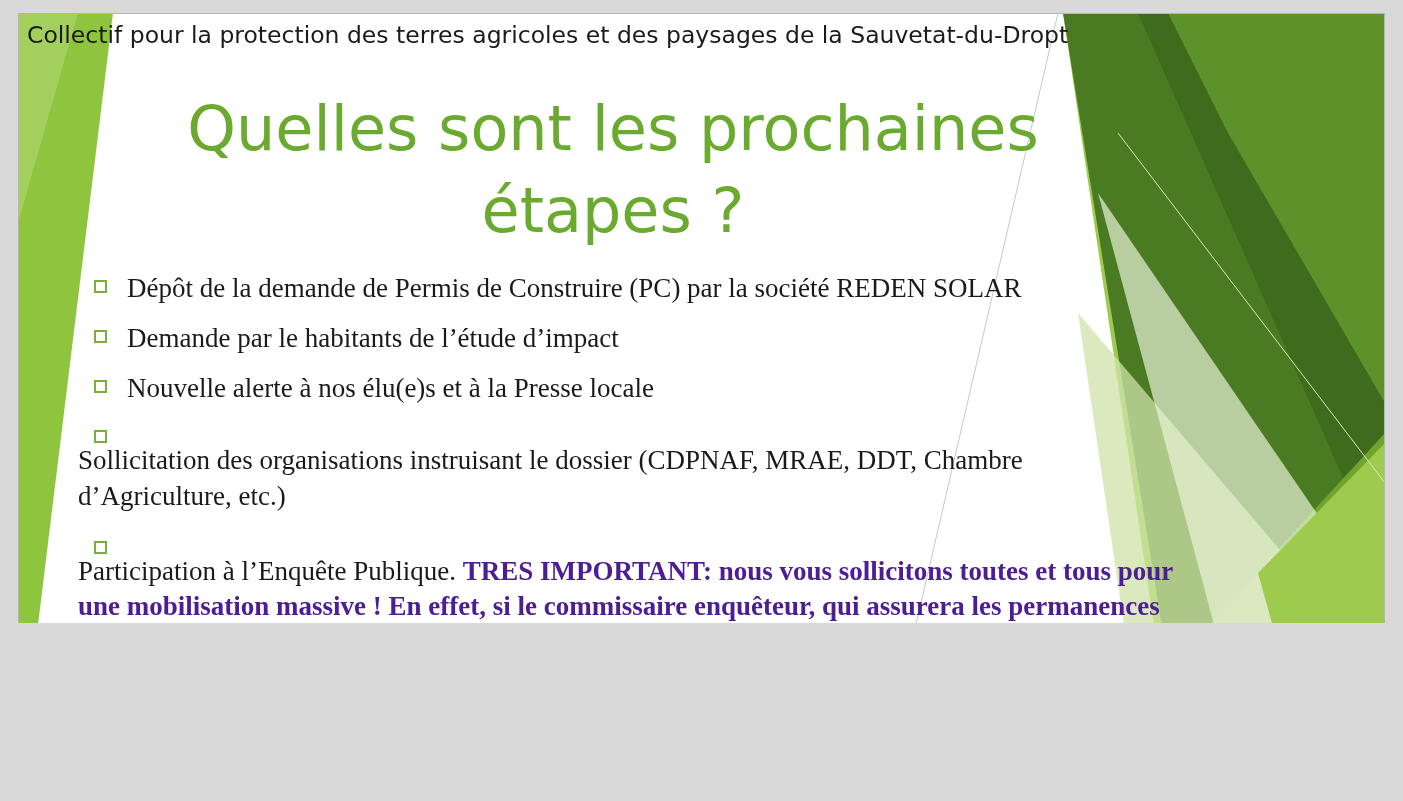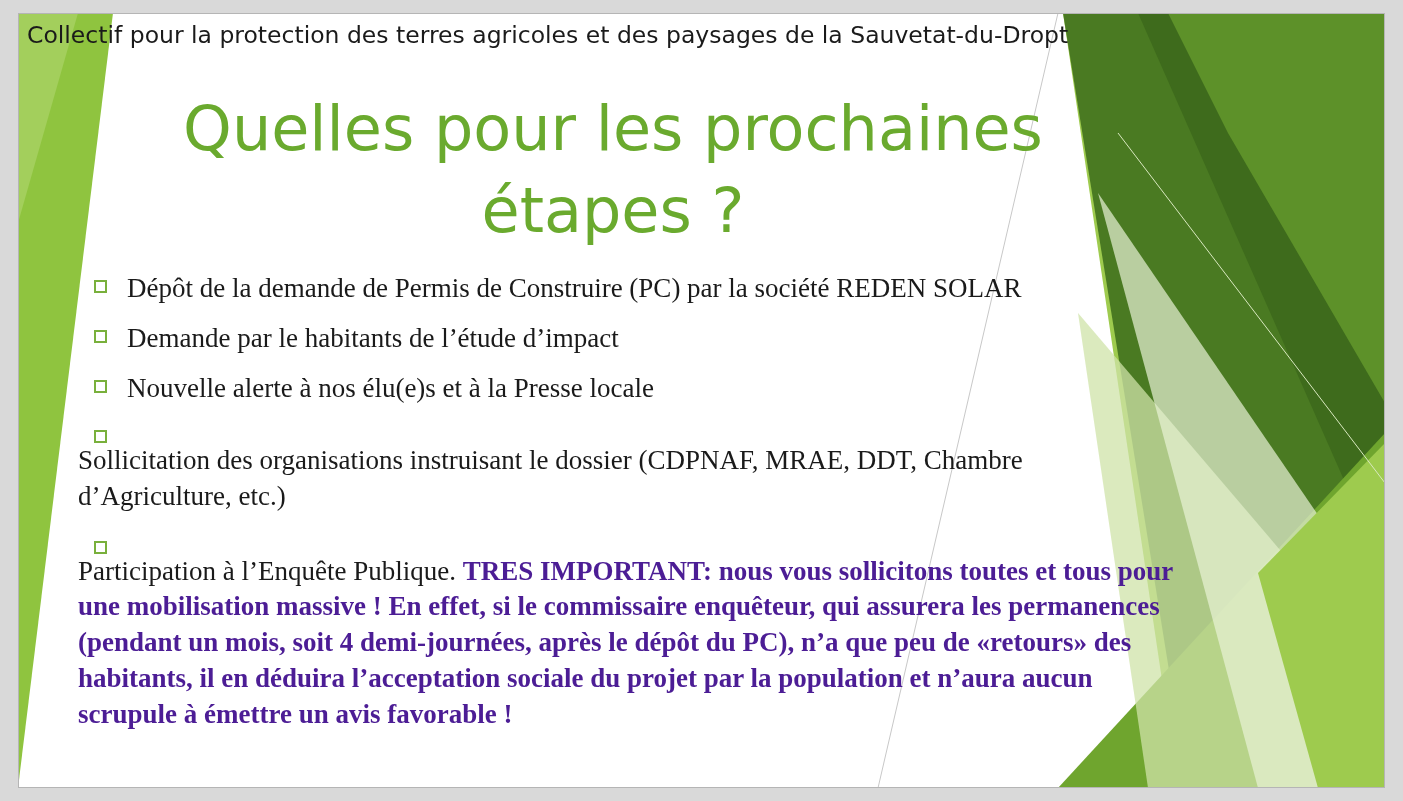--- a/index.html
+++ b/index.html
@@ -11,21 +11,21 @@
     width: 1403px;
     height: 801px;
     font-family: "DejaVu Sans", sans-serif;
     overflow: hidden;
   }
   .slide {
     position: absolute;
     left: 18px;
     top: 13px;
     width: 1367px;
-    height: 775px;
+    height: 610px;
     background: #ffffff;
     overflow: hidden;
     box-sizing: border-box;
   }
   
   .deco {
     position: absolute;
     inset: 0;
     overflow: hidden;
     pointer-events: none;
@@ -126,21 +126,21 @@
 
       <line x1="1040" y1="0" x2="860" y2="775" stroke="#c8c8c8" stroke-width="1"></line>
       <line x1="1100" y1="120" x2="1367" y2="470" stroke="#d8e8bf" stroke-width="1"></line>
     </svg>
   </div>
 
   <div class="frame-border"></div>
 
   <div class="header">Collectif pour la protection des terres agricoles et des paysages de la Sauvetat-du-Dropt</div>
 
-  <div class="title">Quelles pour les prochaines étapes ?</div>
+  <div class="title">Quelles sont les prochaines étapes ?</div>
 
   <div class="content">
 
     <div class="bullet-row">
       <span class="bullet-mark"></span>
       <span class="bullet-text">Dépôt de la demande de Permis de Construire (PC) par la société REDEN SOLAR</span>
     </div>
 
     <div class="bullet-row">
       <span class="bullet-mark"></span>

